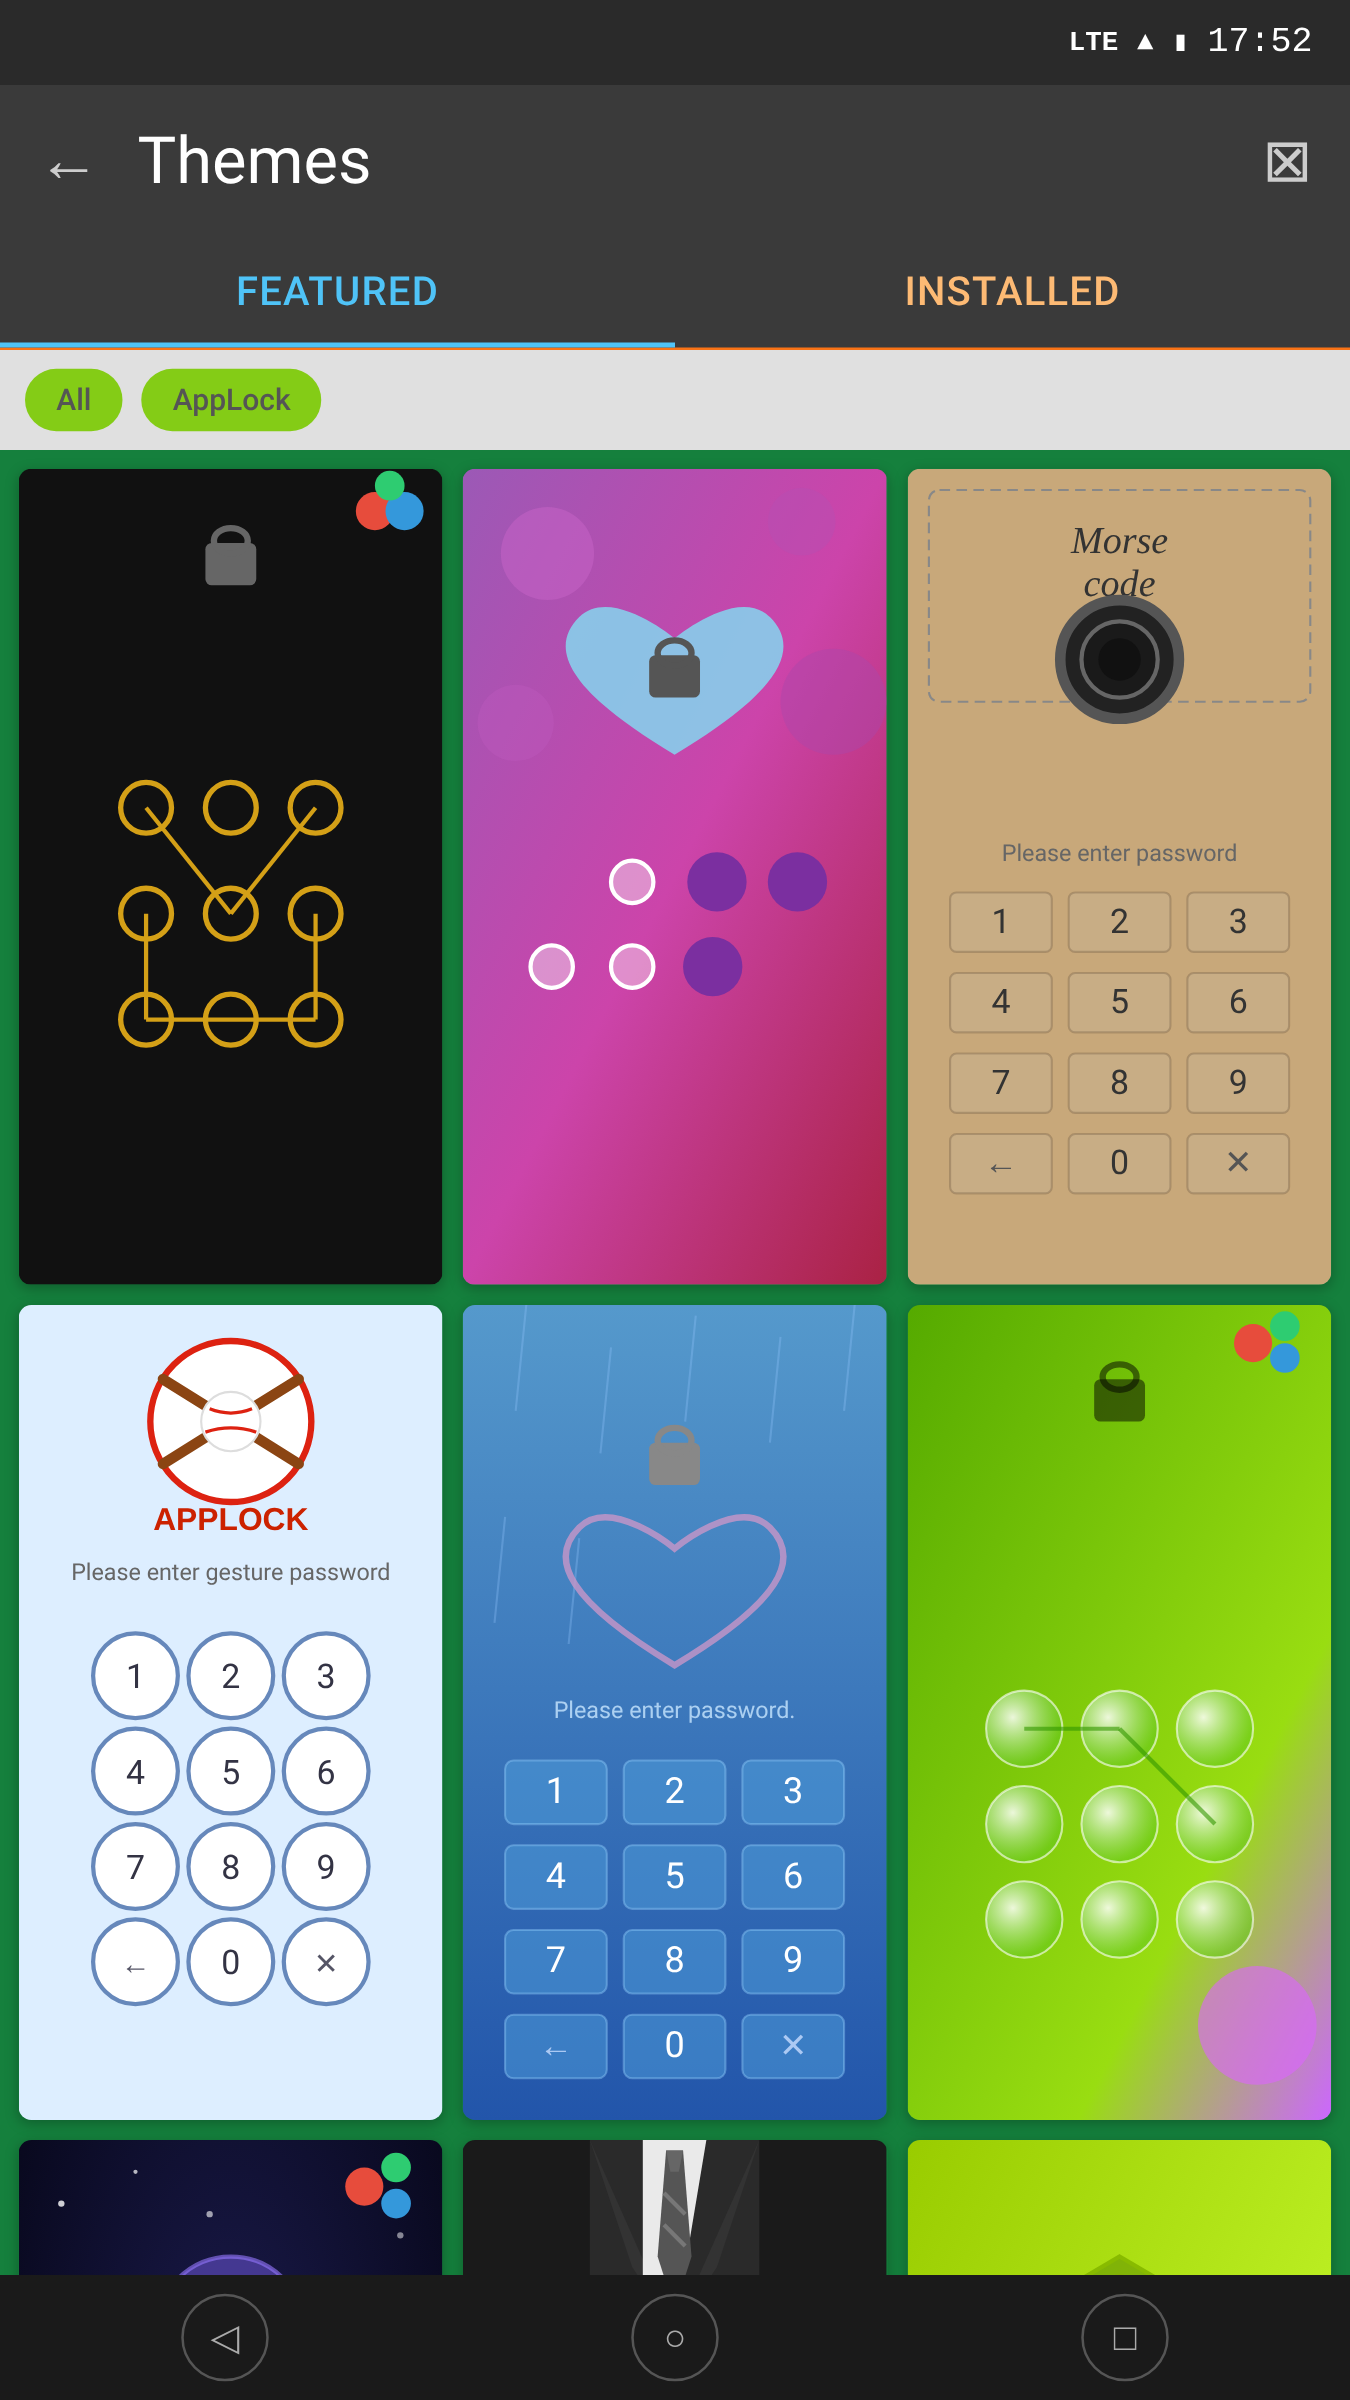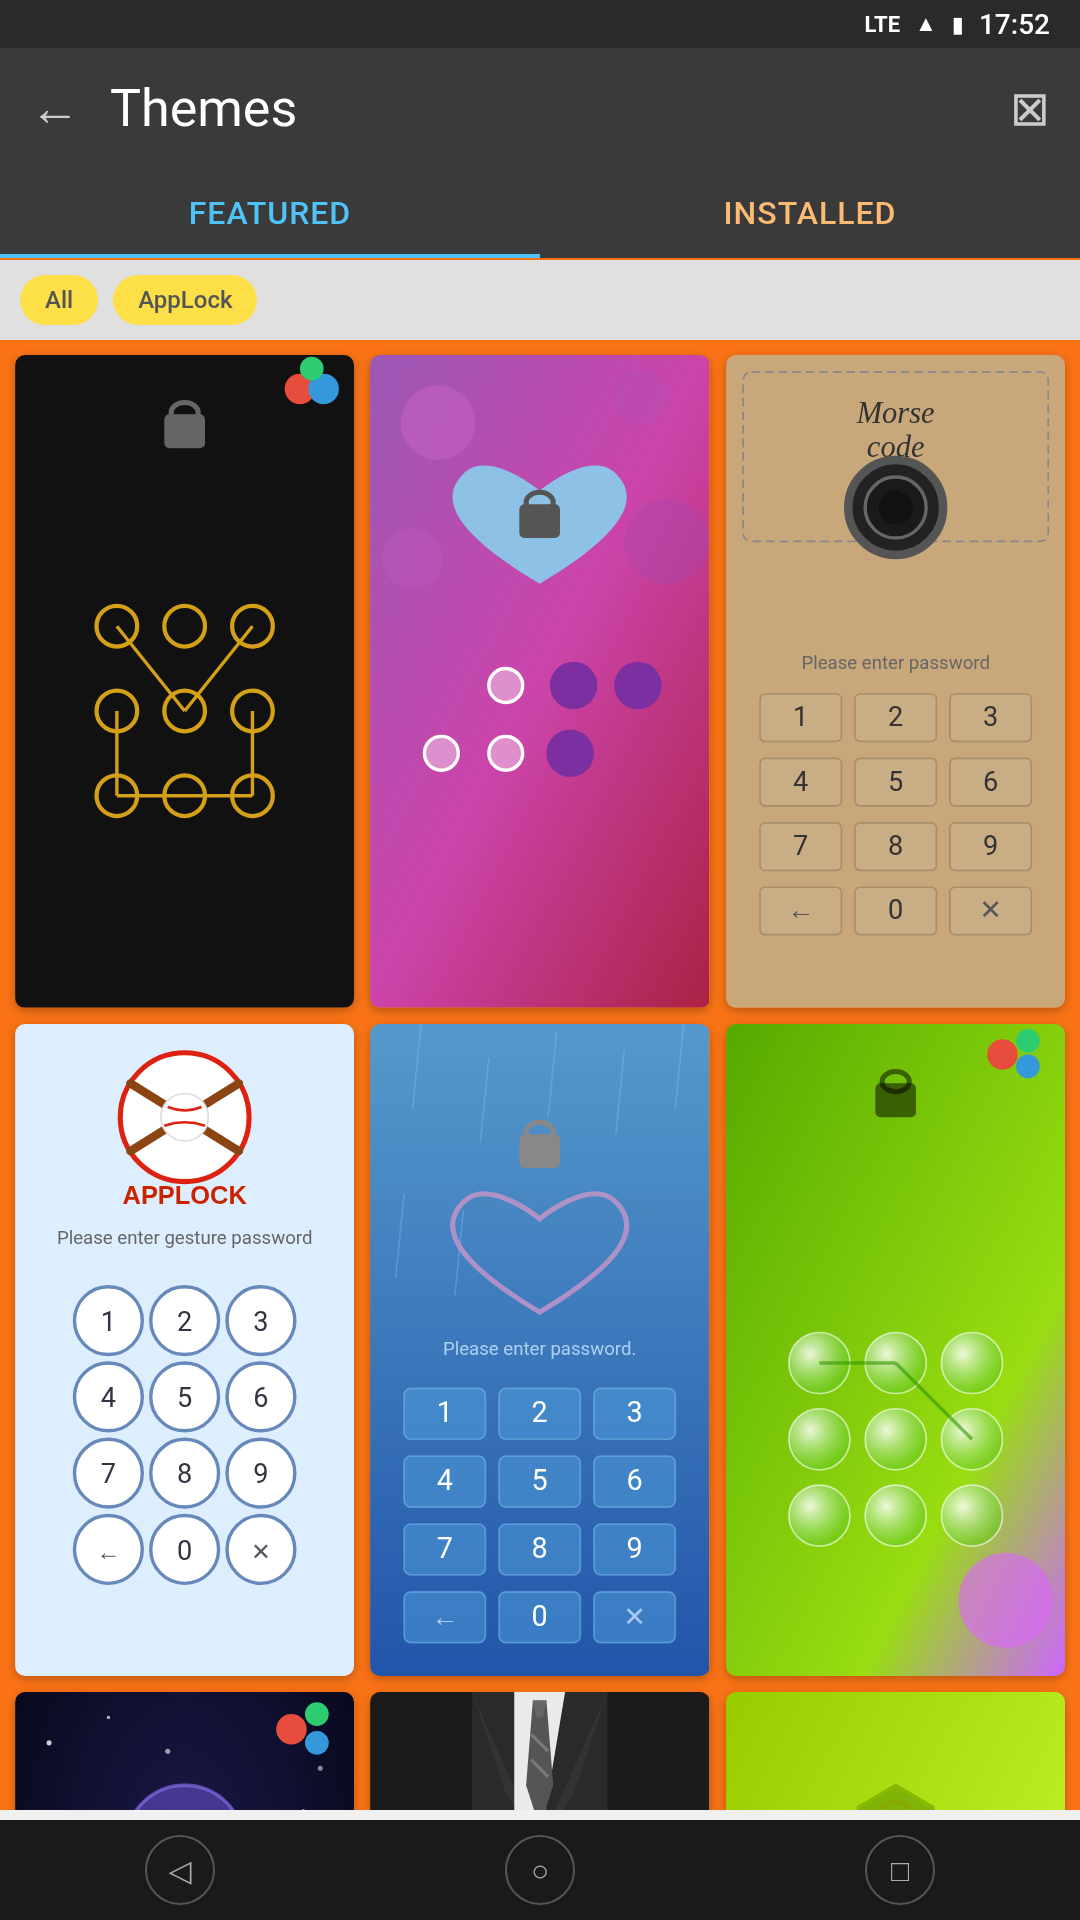--- a/index.html
+++ b/index.html
@@ -12,27 +12,28 @@
       width: 1080px;
       height: 1920px;
       background-color: #f0f0f0;
       font-family: 'Roboto', Arial, sans-serif;
       overflow: hidden;
     }
 
     
     .status-bar {
       width: 100%;
-      height: 48px;
+      height: 68px;
       background-color: #2a2a2a;
       display: flex;
       justify-content: flex-end;
       align-items: center;
       padding: 0 30px;
       gap: 20px;
+      font-family: Liberation Mono, monospace;
     }
 
     .status-bar-right {
       display: flex;
       align-items: center;
       gap: 15px;
     }
 
     .status-text {
       color: white;
@@ -140,21 +141,21 @@
       font-weight: 500;
       white-space: nowrap;
     }
 
     .scroll-chip.active {
       background-color: #5c6bc0;
       color: white;
     }
 
     .scroll-chip.inactive {
-      background-color: #fde047;
+      background-color: #84cc16;
       color: #555;
     }
 
     
     .bottom-nav {
       position: absolute;
       bottom: 0;
       width: 100%;
       height: 100px;
       background: #1a1a1a;
@@ -191,21 +192,21 @@
     }
 
     .battery-icon {
       color: white;
       font-size: 22px;
     }
 
     .main-content {
       height: calc(1920px - 60px - 120px - 90px - 80px - 100px);
       overflow-y: auto;
-      background: #f97316;
+      background: #15803d;
       padding: 15px;
     }
 
     .themes-grid-container {
       display: grid;
       grid-template-columns: repeat(3, 1fr);
       gap: 16px;
     }
 
     .theme-tile {

